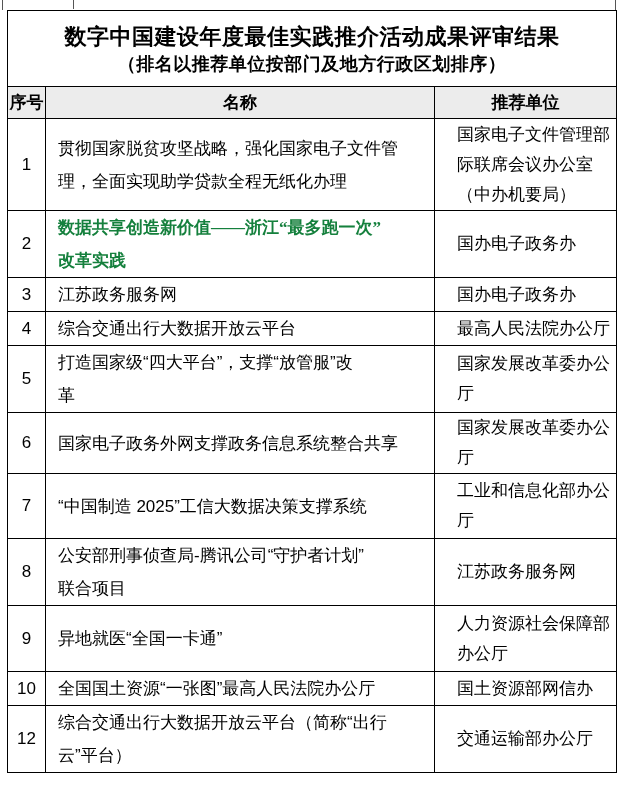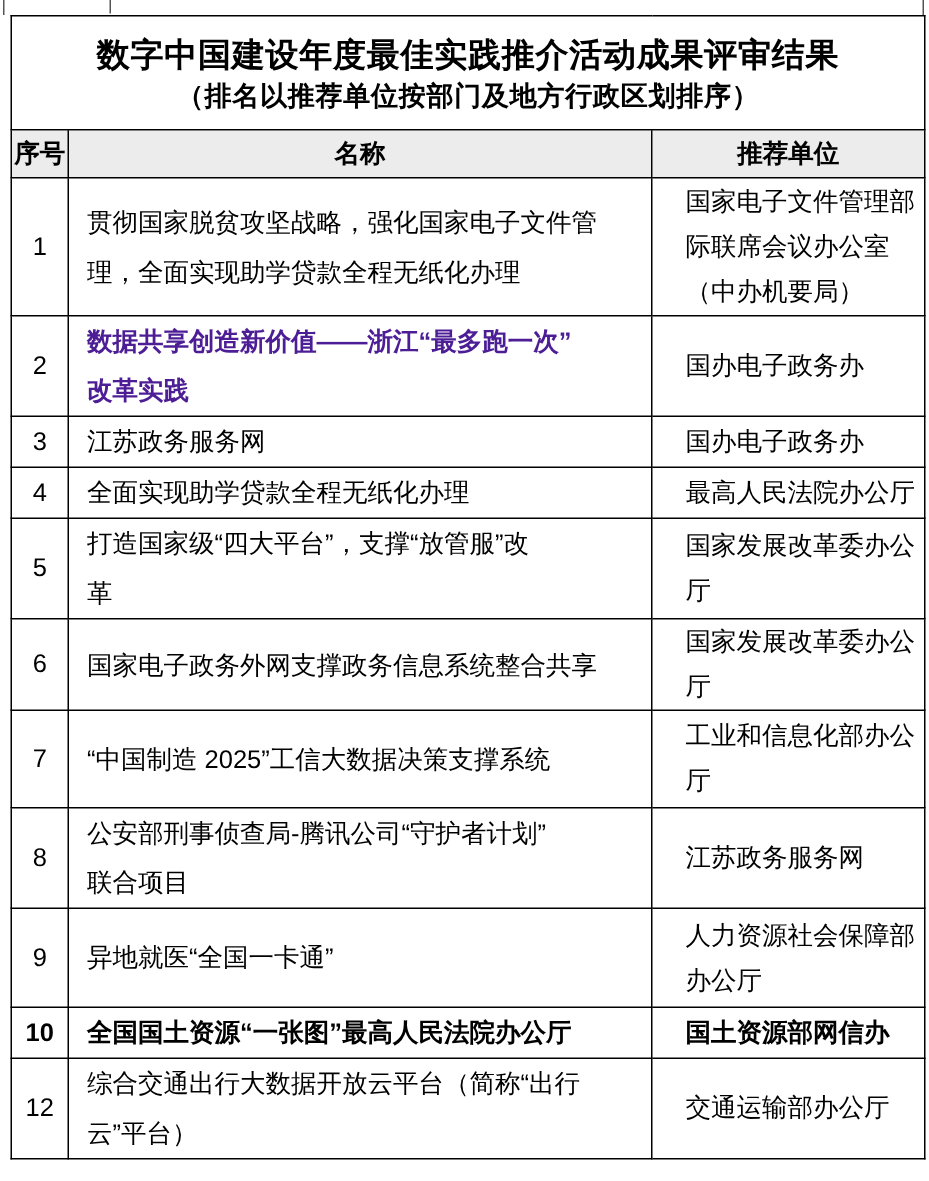--- a/index.html
+++ b/index.html
@@ -35,21 +35,21 @@
 
   td.no{text-align:center;font-size:17px;padding:0;}
   td.name{
     font-size:17px;line-height:33px;text-align:left;
     padding:0 6px 0 12px;white-space:pre;
   }
   td.unit{
     font-size:17px;line-height:30px;text-align:left;
     padding:0 4px 0 22px;white-space:pre;
   }
-  td.name.red{color:#4c1d95;font-weight:bold;}
+  td.name.red{color:#15803d;font-weight:bold;font-family:Liberation Serif, serif;}
 </style>
 </head>
 <body>
 
 <div class="tick" id="tick-left"></div>
 <div class="tick" id="tick-mid"></div>
 <div class="tick" id="tick-right"></div>
 
 <table>
   <colgroup>
@@ -89,21 +89,21 @@
   </tr>
 
   <tr style="height:32px;">
     <td class="no">3</td>
     <td class="name">江苏政务服务网</td>
     <td class="unit">国办电子政务办</td>
   </tr>
 
   <tr style="height:31px;">
     <td class="no">4</td>
-    <td class="name">全面实现助学贷款全程无纸化办理</td>
+    <td class="name">综合交通出行大数据开放云平台</td>
     <td class="unit">最高人民法院办公厅</td>
   </tr>
 
   <tr style="height:64px;">
     <td class="no">5</td>
     <td class="name">打造国家级“四大平台”，支撑“放管服”改
 革</td>
     <td class="unit">国家发展改革委办公
 厅</td>
   </tr>
@@ -129,21 +129,21 @@
     <td class="unit">江苏政务服务网</td>
   </tr>
 
   <tr style="height:66px;">
     <td class="no">9</td>
     <td class="name">异地就医“全国一卡通”</td>
     <td class="unit">人力资源社会保障部
 办公厅</td>
   </tr>
 
-  <tr style="height:30px;font-weight:bold;">
+  <tr style="height:30px;">
     <td class="no">10</td>
     <td class="name">全国国土资源“一张图”最高人民法院办公厅</td>
     <td class="unit">国土资源部网信办</td>
   </tr>
 
 
   <tr style="height:63px;">
     <td class="no">12</td>
     <td class="name">综合交通出行大数据开放云平台（简称“出行
 云”平台）</td>

